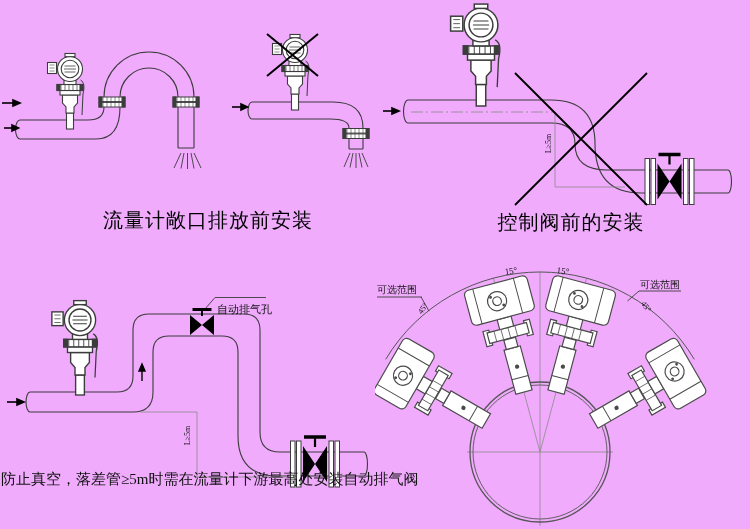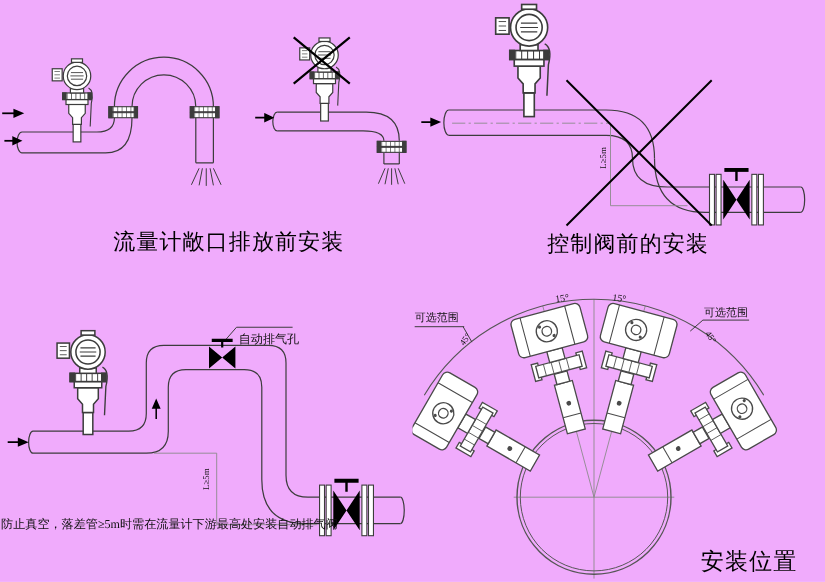--- a/index.html
+++ b/index.html
@@ -1,21 +1,21 @@
 <!DOCTYPE html>
 <html><head>
 <meta charset="utf-8">
 <style>
   html,body{margin:0;padding:0;background:#ffffff;}
   #stage{position:relative;width:750px;height:529px;background:#f0abfc;overflow:hidden;
          font-family:"Liberation Serif", serif;color:#000;}
   #stage svg{position:absolute;}
   .lbl{position:absolute;color:#111;line-height:1.15;white-space:pre;}
   .caption{font-size:20px;text-align:center;letter-spacing:1px;color:#000;}
-  .small{font-size:11px;letter-spacing:0;}
+  .small{font-size:15px;letter-spacing:0;}
   .tiny{font-size:9px;}
   .dim{font-size:8px;letter-spacing:0;}
 </style>
 </head>
 <body>
 
 <div id="stage">
 
   <svg width="0" height="0" style="position:absolute" aria-hidden="true">
     <defs>
@@ -210,21 +210,20 @@
 
   <div class="lbl dim" style="left:530px;top:139px;width:37px;text-align:center;transform:rotate(-90deg);">L≥5m</div>
 
   <div class="lbl" style="left:217px;top:283px;font-size:11px;margin-top:20px;">自动排气孔</div>
 
   <div class="lbl dim" style="left:169px;top:431px;width:37px;text-align:center;transform:rotate(-90deg);">L≥5m</div>
 
   <div class="lbl small" style="left:1px;top:471px;">防止真空，落差管≥5m时需在流量计下游最高处安装自动排气阀</div>
 
 
-  <div class="lbl caption" style="left:620px;top:498px;width:122px;font-size:21px;">安装位置</div>
 
   <div class="lbl" style="left:377px;top:284px;font-size:10px;">可选范围</div>
 
   <div class="lbl" style="left:640px;top:279px;font-size:10px;">可选范围</div>
 
   <div class="lbl tiny" style="left:499px;top:266px;width:24px;text-align:center;transform:rotate(-8deg);">15°</div>
 
   <div class="lbl tiny" style="left:551px;top:266px;width:24px;text-align:center;transform:rotate(8deg);">15°</div>
 
   <div class="lbl" style="left:411px;top:304px;width:24px;font-size:8px;text-align:center;transform:rotate(-55deg);">45°</div>

